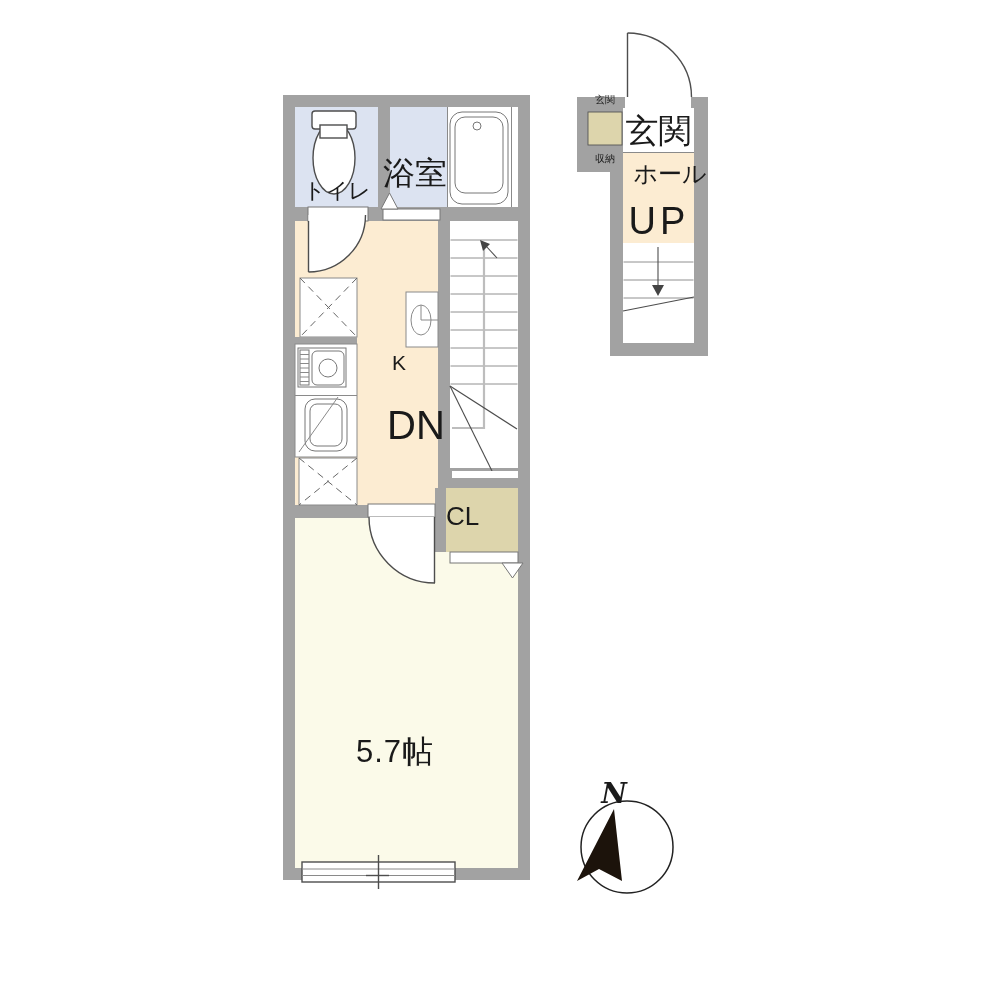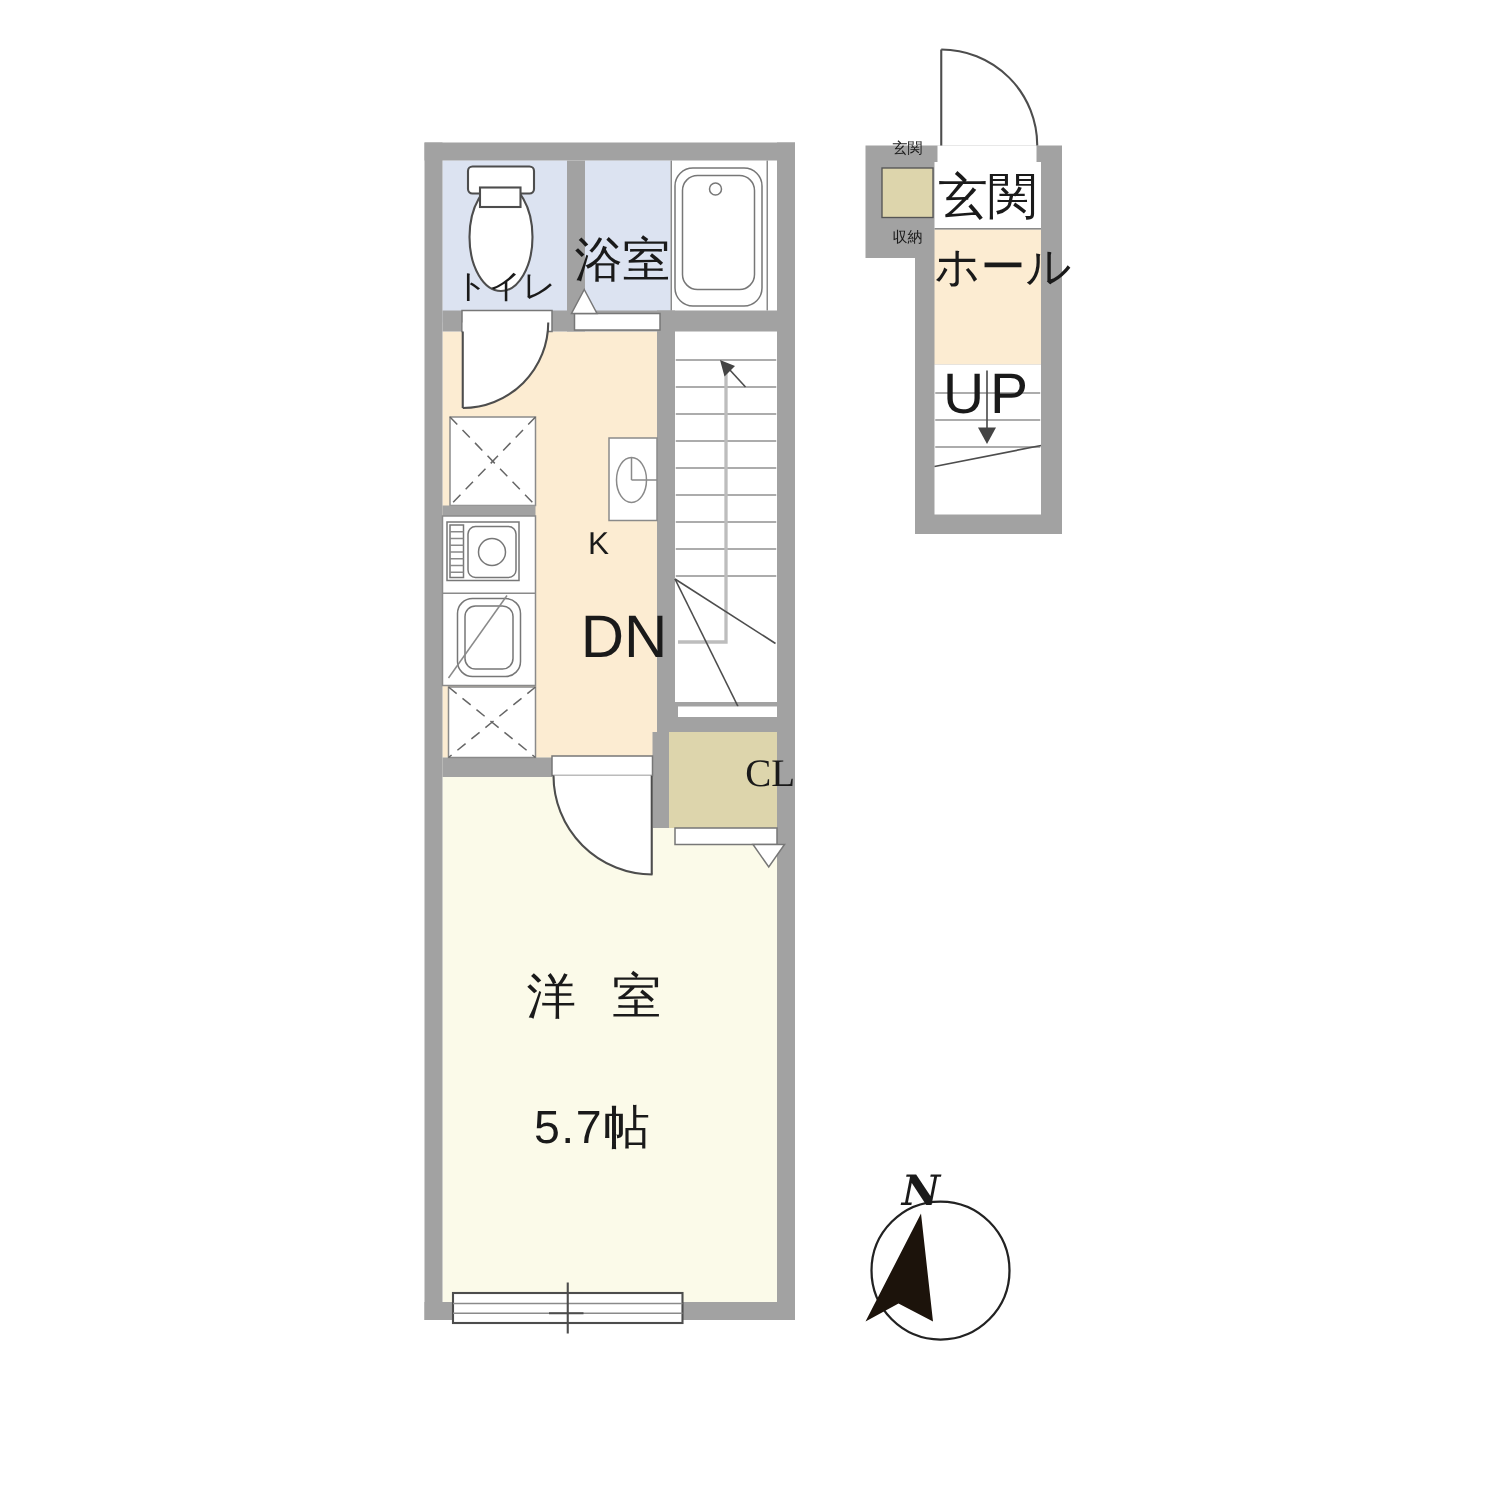--- a/index.html
+++ b/index.html
@@ -23,27 +23,27 @@
   .tread{stroke:#909090;stroke-width:1;}
   .rail{stroke:#bdbdbd;stroke-width:2.2;fill:none;}
   .winder{stroke:#4d4d4d;stroke-width:1.1;fill:none;}
   .ah{fill:#444;stroke:none;}
   
   .lbl{position:absolute;color:var(--text);font-family:"Liberation Sans","DejaVu Sans",sans-serif;white-space:nowrap;gap:48px;}
   #lbl-toilet{left:295px;top:176px;width:84px;text-align:center;font-size:22px;}
   #lbl-bath{left:383px;top:152px;width:66px;text-align:left;font-size:32px;}
   #lbl-k{left:392px;top:351px;font-size:21px;}
   #lbl-dn{left:372px;top:403px;width:88px;text-align:center;font-size:40px;}
-  #lbl-cl{left:446px;top:501px;width:84px;text-align:right;font-size:26px;font-family:Liberation Serif, serif;}
+  #lbl-cl{left:446px;top:501px;width:84px;text-align:left;font-size:26px;}
   #lbl-room{left:351px;top:642px;font-size:33px;letter-spacing:24px;}
   #lbl-size{left:356px;top:693px;font-size:31px;letter-spacing:1px;margin-top:38px;}
   #lbl-storage{left:588px;top:112px;width:34px;height:33px;font-size:10px;line-height:11px;display:flex;flex-direction:column;align-items:center;justify-content:center;text-align:center;}
   #lbl-genkan{left:623px;top:109px;width:71px;text-align:center;font-size:33px;}
-  #lbl-hall{left:623px;top:158px;width:94px;font-size:30px;}
-  #lbl-up{left:623px;top:200px;width:72px;text-align:center;font-size:38px;letter-spacing:4px;margin-top:42px;}
+  #lbl-hall{left:623px;top:158px;width:94px;text-align:center;font-size:24px;}
+  #lbl-up{left:623px;top:200px;width:72px;text-align:center;font-size:38px;letter-spacing:4px;}
   #lbl-n{left:594px;top:777px;width:40px;text-align:center;font-size:28px;font-style:italic;font-weight:bold;font-family:"DejaVu Serif","Liberation Serif",serif;}
 </style>
 </head>
 <body>
 
 <div class="canvas">
 
   <svg class="plan" width="1000" height="1000" viewBox="0 0 1000 1000">
 
     <g>
@@ -208,21 +208,20 @@
       <circle cx="627" cy="847" r="46" fill="#fff" stroke="#222" stroke-width="1.5"></circle>
       <polygon points="614,809 622,881 599,869 577,881" fill="#1c130b"></polygon>
     </g>
   </svg>
 
   <div class="lbl" id="lbl-toilet">トイレ</div>
   <div class="lbl" id="lbl-bath">浴室</div>
   <div class="lbl" id="lbl-k">K</div>
   <div class="lbl" id="lbl-dn">DN</div>
   <div class="lbl" id="lbl-cl">CL</div>
-  <div class="lbl" id="lbl-room">洋室</div>
   <div class="lbl" id="lbl-size">5.7帖</div>
   <div class="lbl" id="lbl-storage">
     <span>玄関</span>
     <span>収納</span>
   </div>
   <div class="lbl" id="lbl-genkan">玄関</div>
   <div class="lbl" id="lbl-hall">ホール</div>
   <div class="lbl" id="lbl-up">UP</div>
   <div class="lbl" id="lbl-n">N</div>
 </div>

